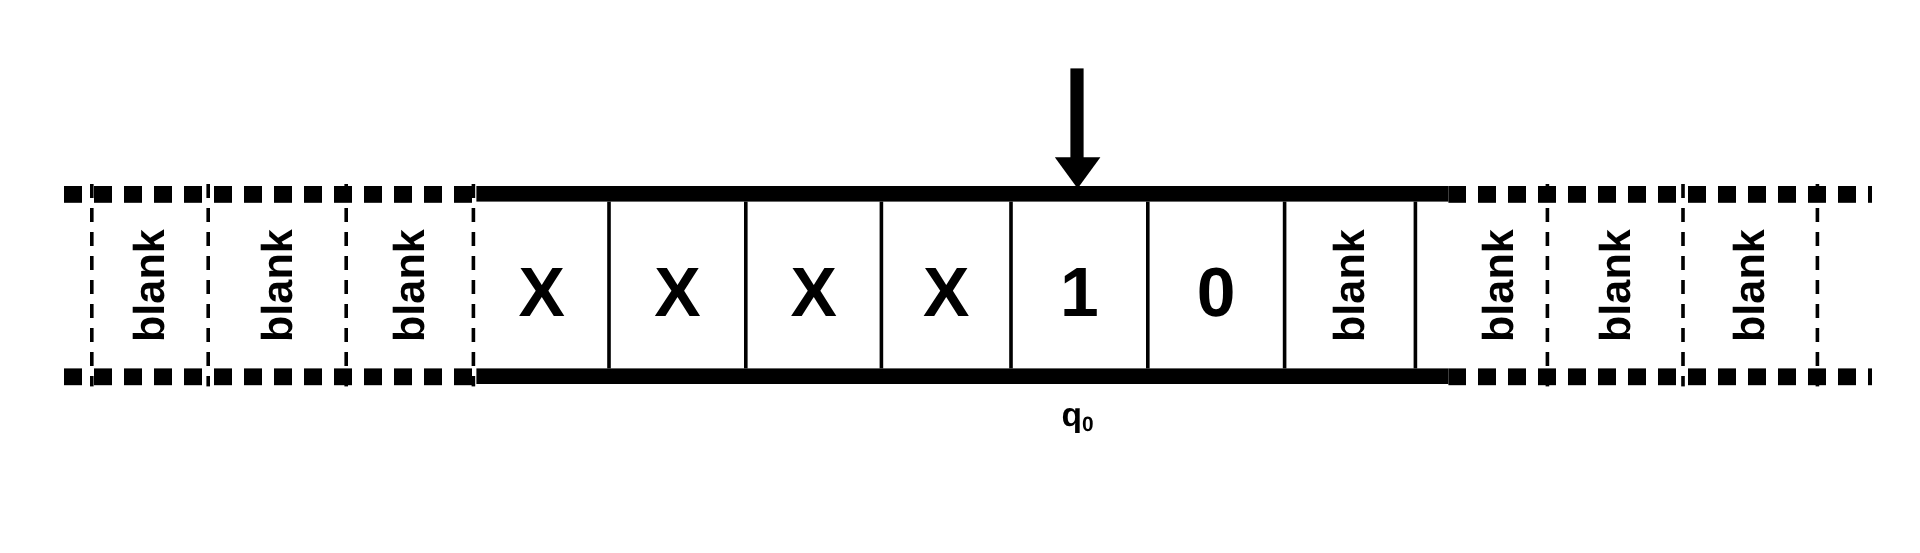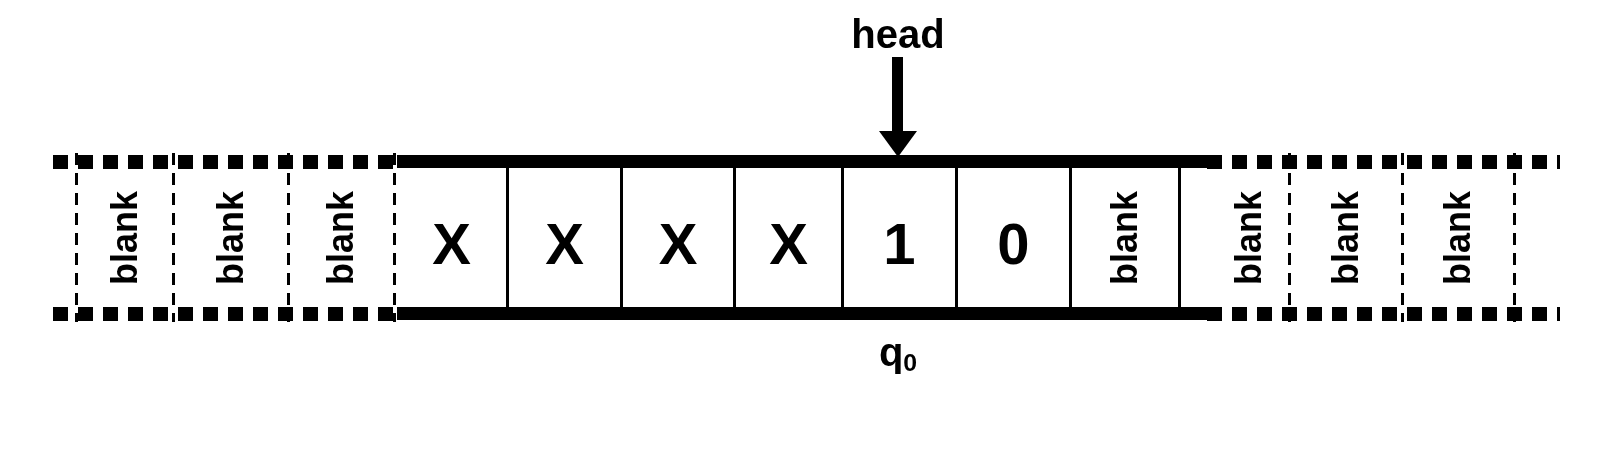--- a/index.html
+++ b/index.html
@@ -91,37 +91,36 @@
     border-left: 19px solid transparent;
     border-right: 19px solid transparent;
     border-top: 26px solid #000000;
   }
   
   .state-label {
     position: absolute;
     left: 898px;
     top: 330px;
     transform: translateX(-50%);
-    font-size: 40px;
+    font-size: 28px;
     font-weight: 700;
     white-space: nowrap;
   }
   .state-label sub {
     font-size: 0.62em;
     vertical-align: baseline;
     position: relative;
     top: 0.22em;
   }
 </style>
 </head>
 <body>
 
 <div id="stage">
 
-  <div class="head-text">head</div>
   <div class="arrow-shaft"></div>
   <div class="arrow-head"></div>
 
   <div class="dotted-h" style="left:53px; top:155px; width:347px;"></div>
   <div class="dotted-h" style="left:53px; top:307px; width:347px;"></div>
   <div class="dashed-v" style="left:75px;"></div>
   <div class="dashed-v" style="left:172px;"></div>
   <div class="dashed-v" style="left:287px;"></div>
   <div class="dashed-v" style="left:393px;"></div>
 

